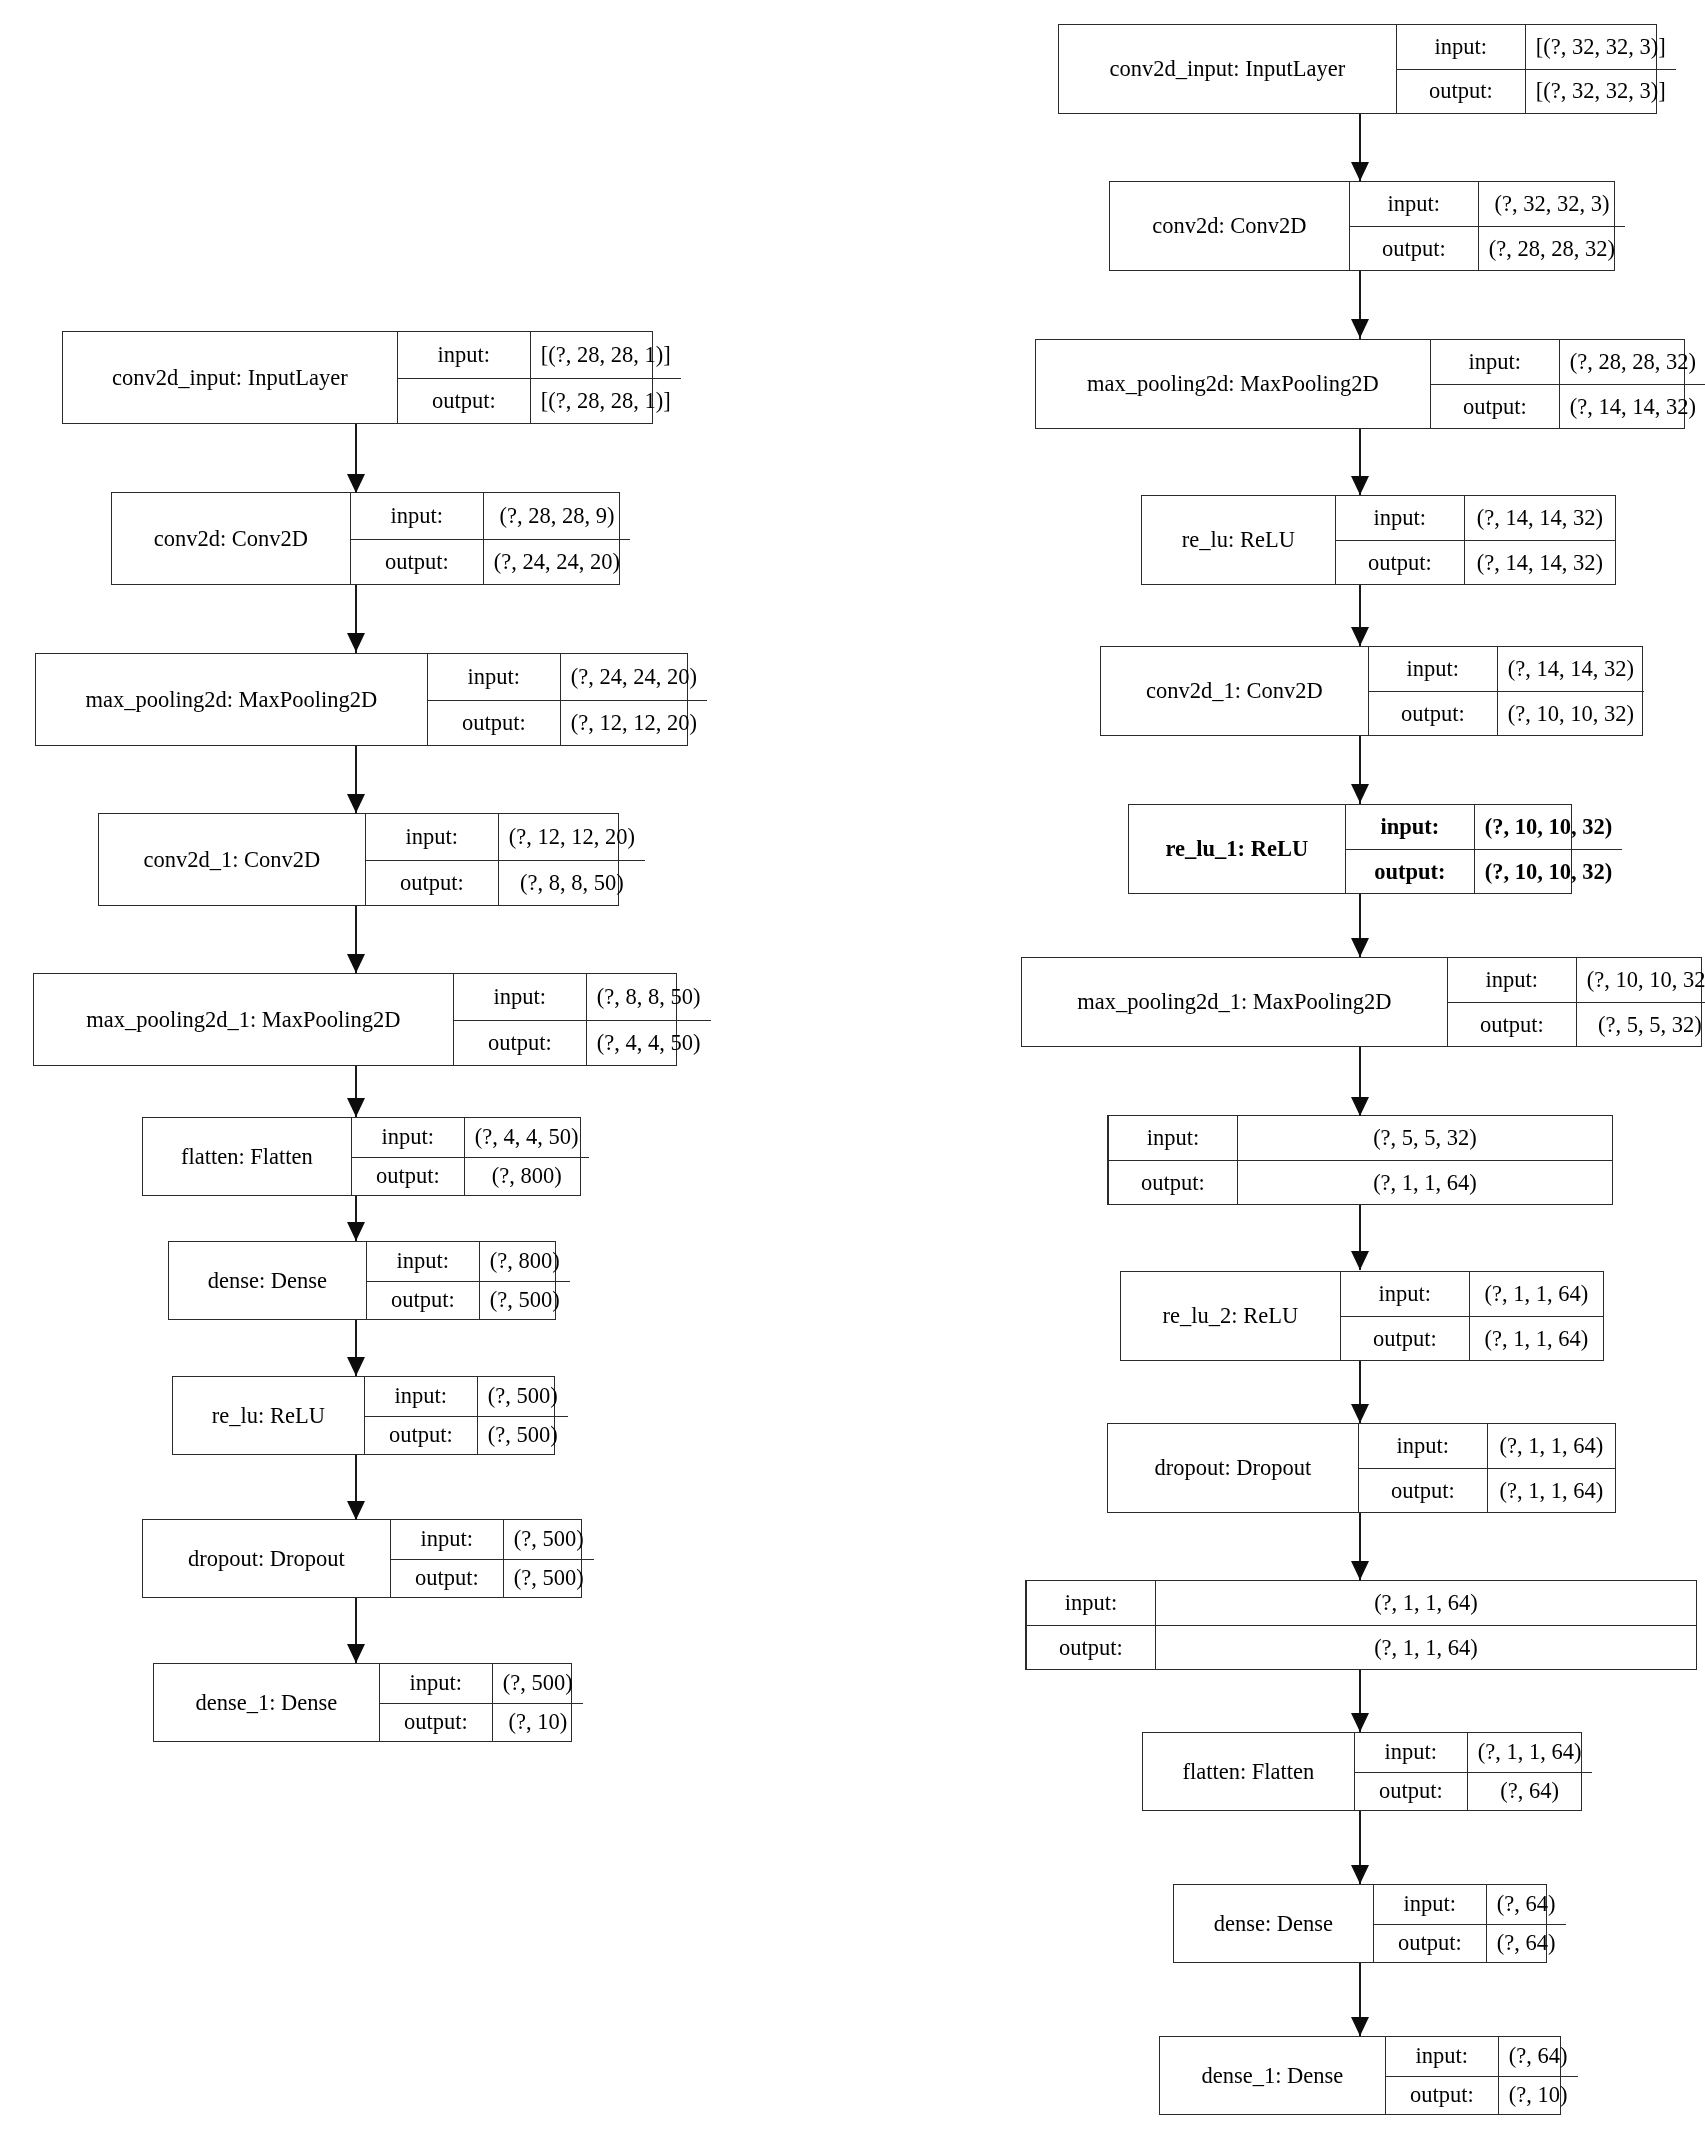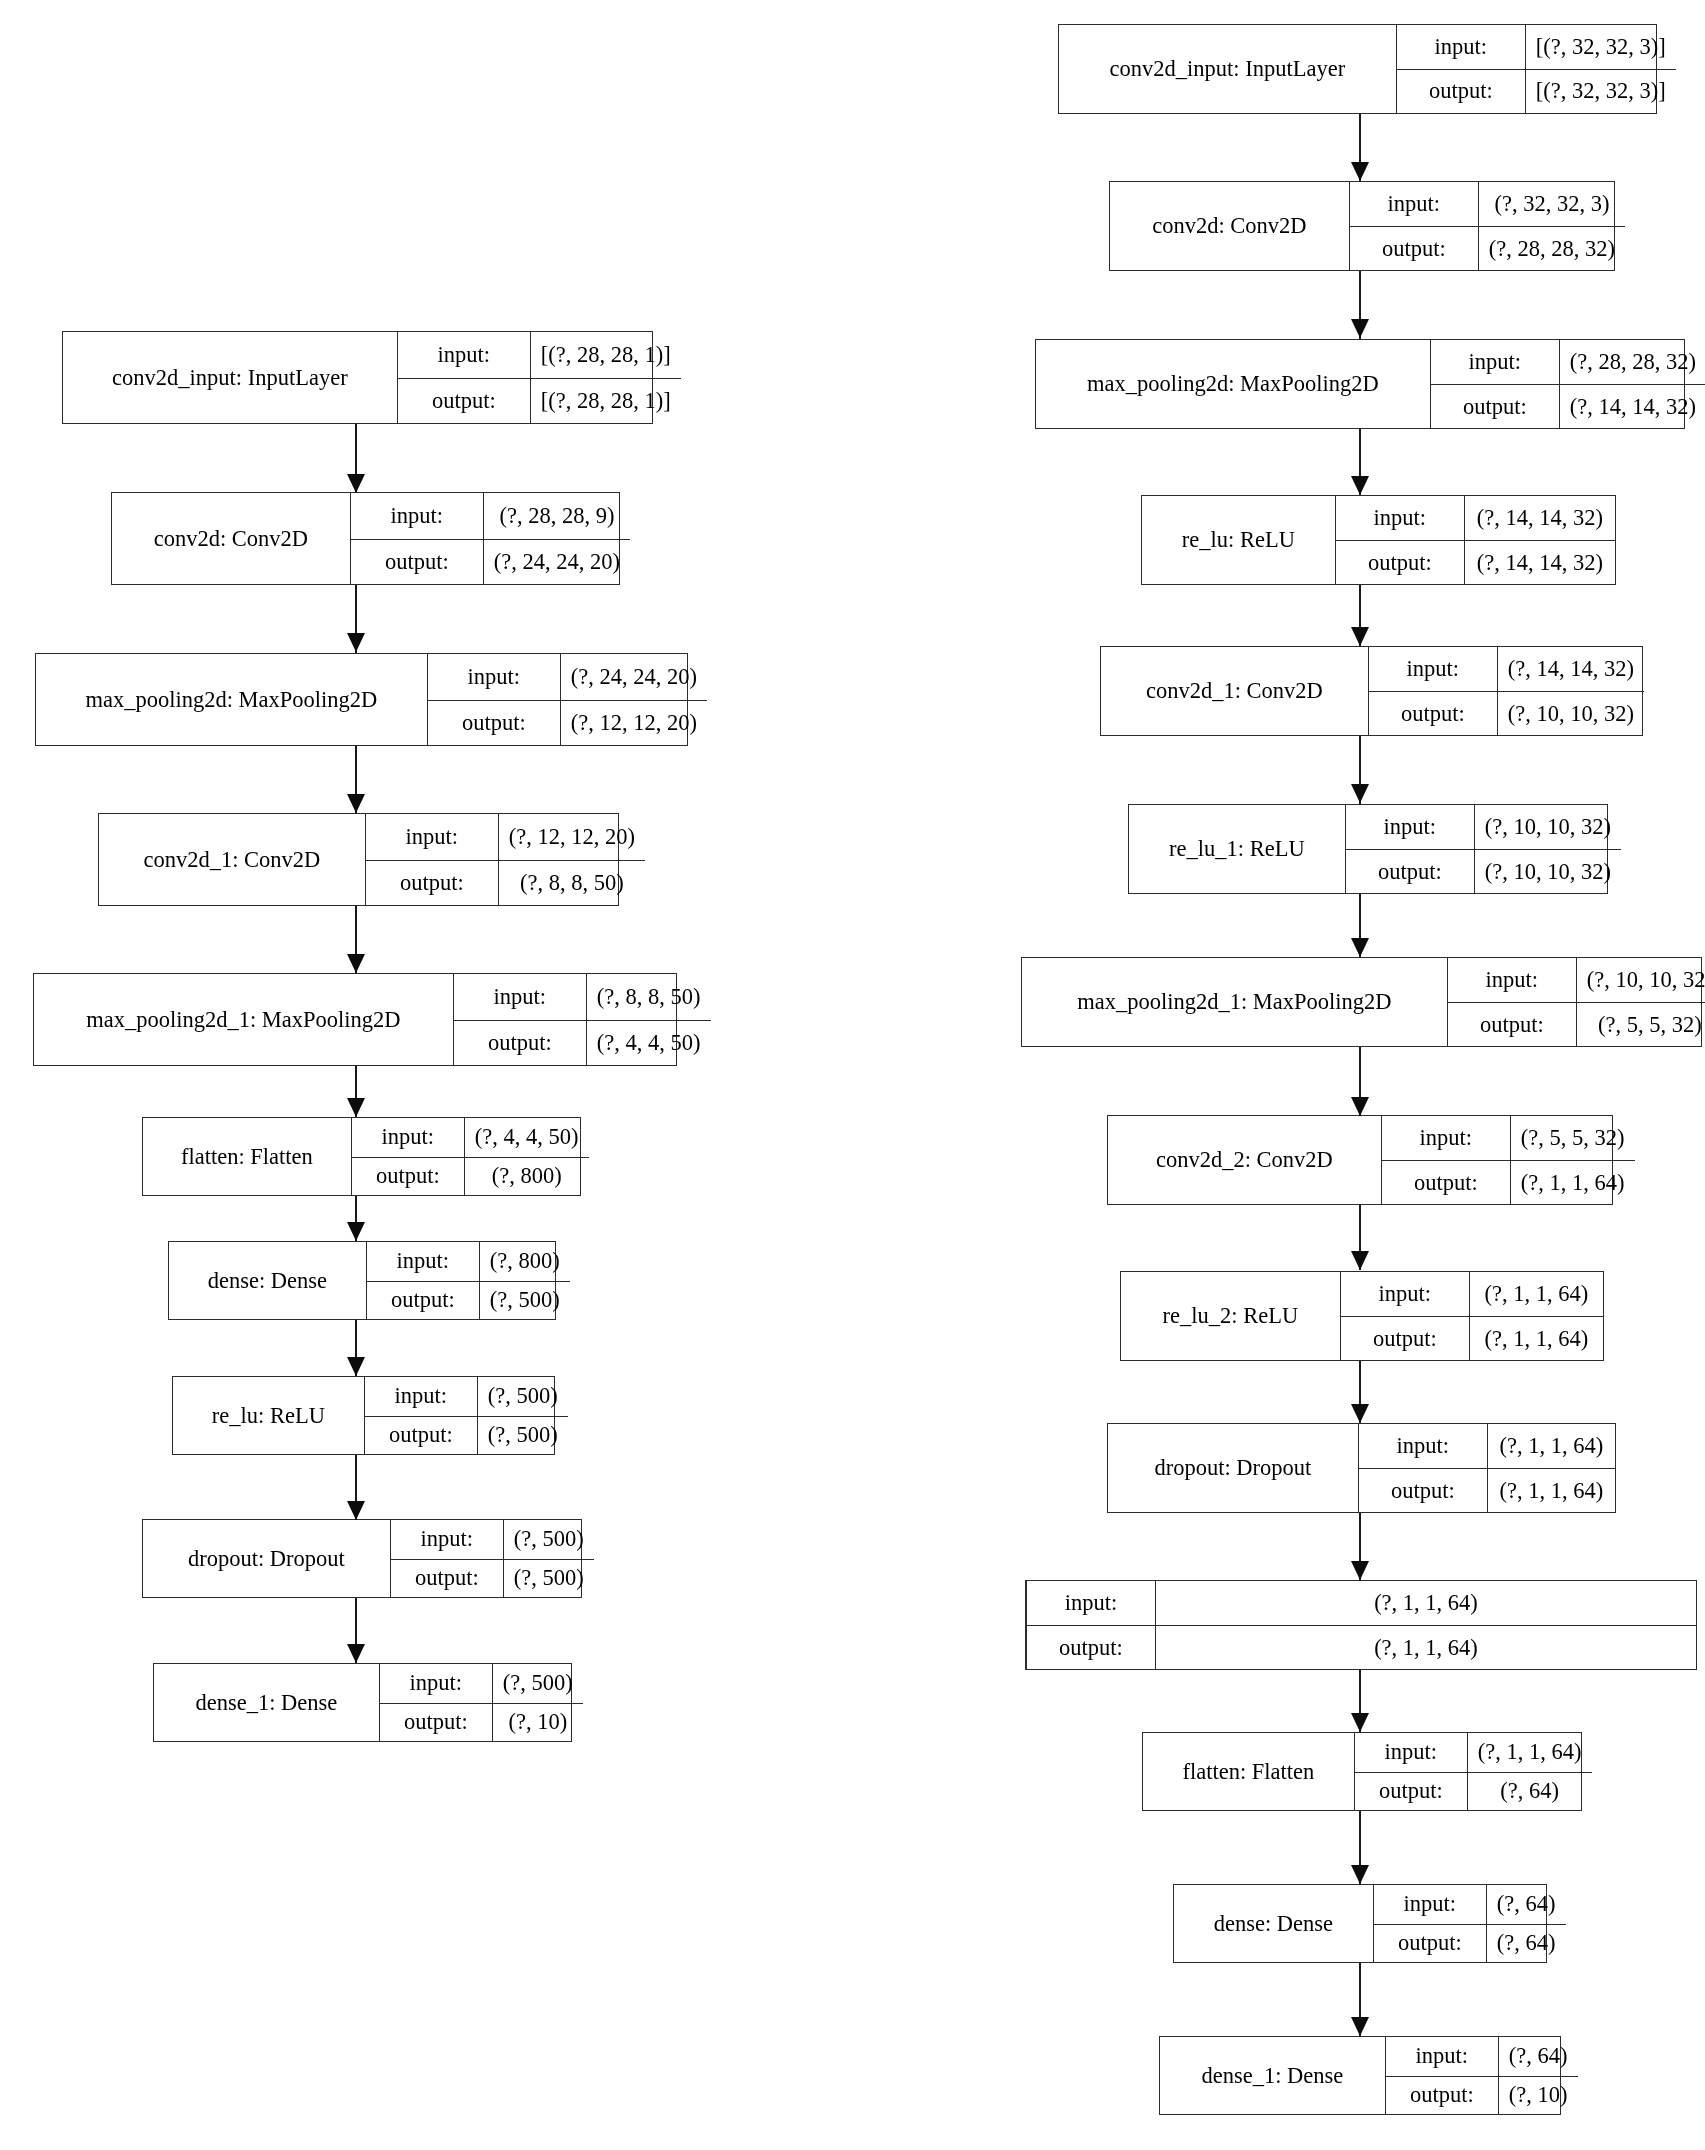--- a/index.html
+++ b/index.html
@@ -326,21 +326,21 @@
           <div class="io-row">
             <div class="io-label" style="flex: 0 0 128px;">input:</div>
             <div class="io-value">(?, 14, 14, 32)</div>
           </div>
           <div class="io-row second">
             <div class="io-label" style="flex: 0 0 128px;">output:</div>
             <div class="io-value">(?, 10, 10, 32)</div>
           </div>
         </div>
       </div>
-      <div class="node" style="left: 1128px; top: 804px; width: 480px; height: 90px;">
+      <div class="node" style="left: 1128px; top: 804px; width: 444px; height: 90px; font-weight: bold;">
         <div class="node-name" style="width: 191px; flex: 0 0 191px;">re_lu_1: ReLU</div>
         <div class="node-io" style="flex: 1 1 auto;">
           <div class="io-row">
             <div class="io-label" style="flex: 0 0 128px;">input:</div>
             <div class="io-value">(?, 10, 10, 32)</div>
           </div>
           <div class="io-row second">
             <div class="io-label" style="flex: 0 0 128px;">output:</div>
             <div class="io-value">(?, 10, 10, 32)</div>
           </div>
@@ -353,21 +353,20 @@
             <div class="io-label" style="flex: 0 0 128px;">input:</div>
             <div class="io-value">(?, 10, 10, 32)</div>
           </div>
           <div class="io-row second">
             <div class="io-label" style="flex: 0 0 128px;">output:</div>
             <div class="io-value">(?, 5, 5, 32)</div>
           </div>
         </div>
       </div>
       <div class="node" style="left: 1107px; top: 1115px; width: 506px; height: 90px;">
-        <div class="node-name" style="width: 248px; flex: 0 0 248px;">conv2d_2: Conv2D</div>
         <div class="node-io" style="flex: 1 1 auto;">
           <div class="io-row">
             <div class="io-label" style="flex: 0 0 128px;">input:</div>
             <div class="io-value">(?, 5, 5, 32)</div>
           </div>
           <div class="io-row second">
             <div class="io-label" style="flex: 0 0 128px;">output:</div>
             <div class="io-value">(?, 1, 1, 64)</div>
           </div>
         </div>

